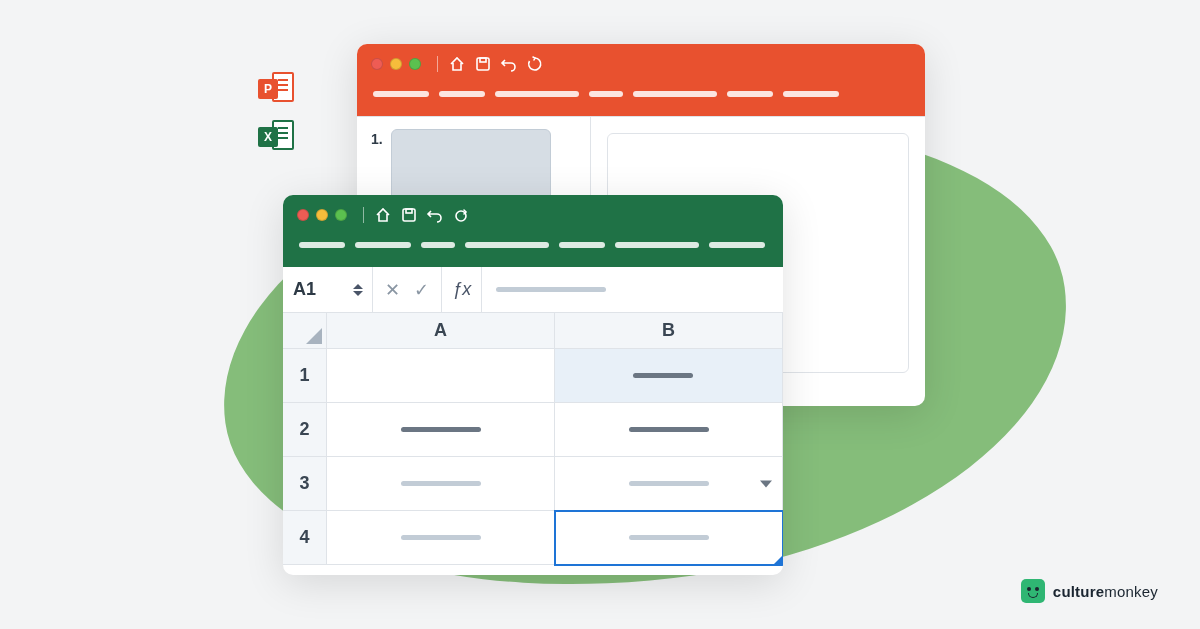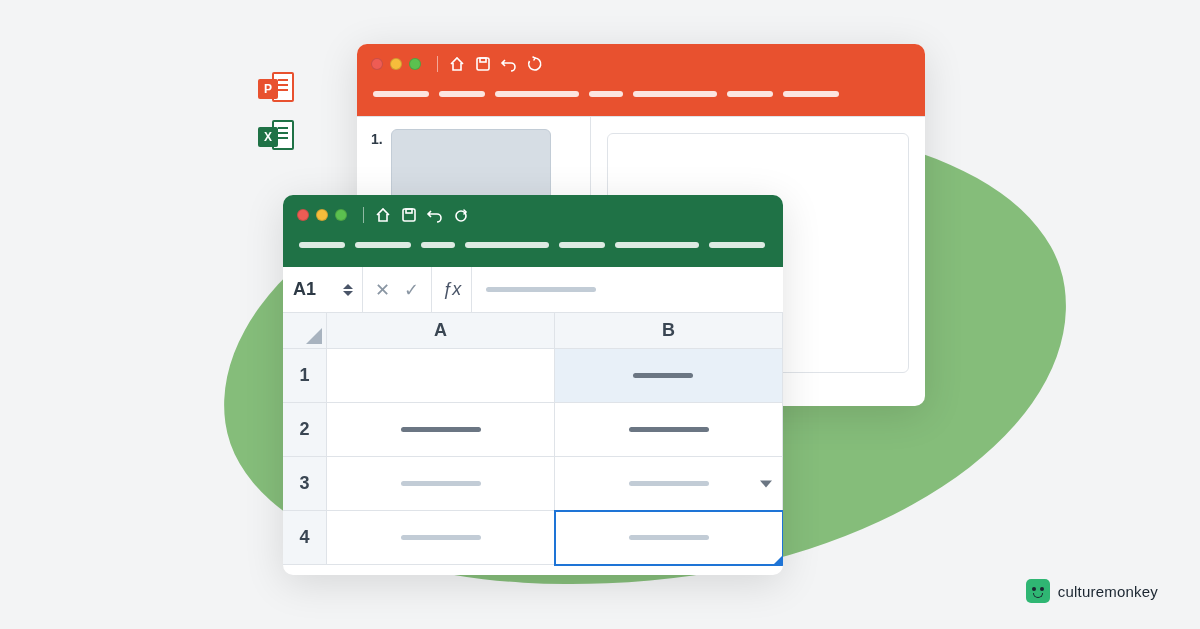--- a/index.html
+++ b/index.html
@@ -196,21 +196,21 @@
     flex-direction: column;
   }
   .formula-bar {
     height: 46px;
     display: flex;
     align-items: center;
     border-bottom: 1px solid #dfe3e8;
     background: #fff;
   }
   .namebox {
-    width: 80px;
+    width: 90px;
     height: 100%;
     display: flex;
     align-items: center;
     padding: 0 10px;
     font-size: 18px;
     font-weight: 600;
     color: #2e3a46;
     border-right: 1px solid #dfe3e8;
     position: relative;
   }
@@ -363,21 +363,21 @@
     width: 10px; height: 5px;
     border: 1.5px solid #1a2530;
     border-top: none;
     border-radius: 0 0 10px 10px;
   }
   .brand-text {
     font-size: 15px;
     color: #1a2530;
     letter-spacing: .2px;
   }
-  .brand-text b { font-weight: 400; }
+  .brand-text b { font-weight: 700; }
 </style>
 </head>
 <body>
 
 <div class="blob"></div>
 
 <div class="app-icons">
   <div class="app-icon">
     <div class="app-icon-doc ppt"></div>
     <div class="app-icon-badge ppt">P</div>

